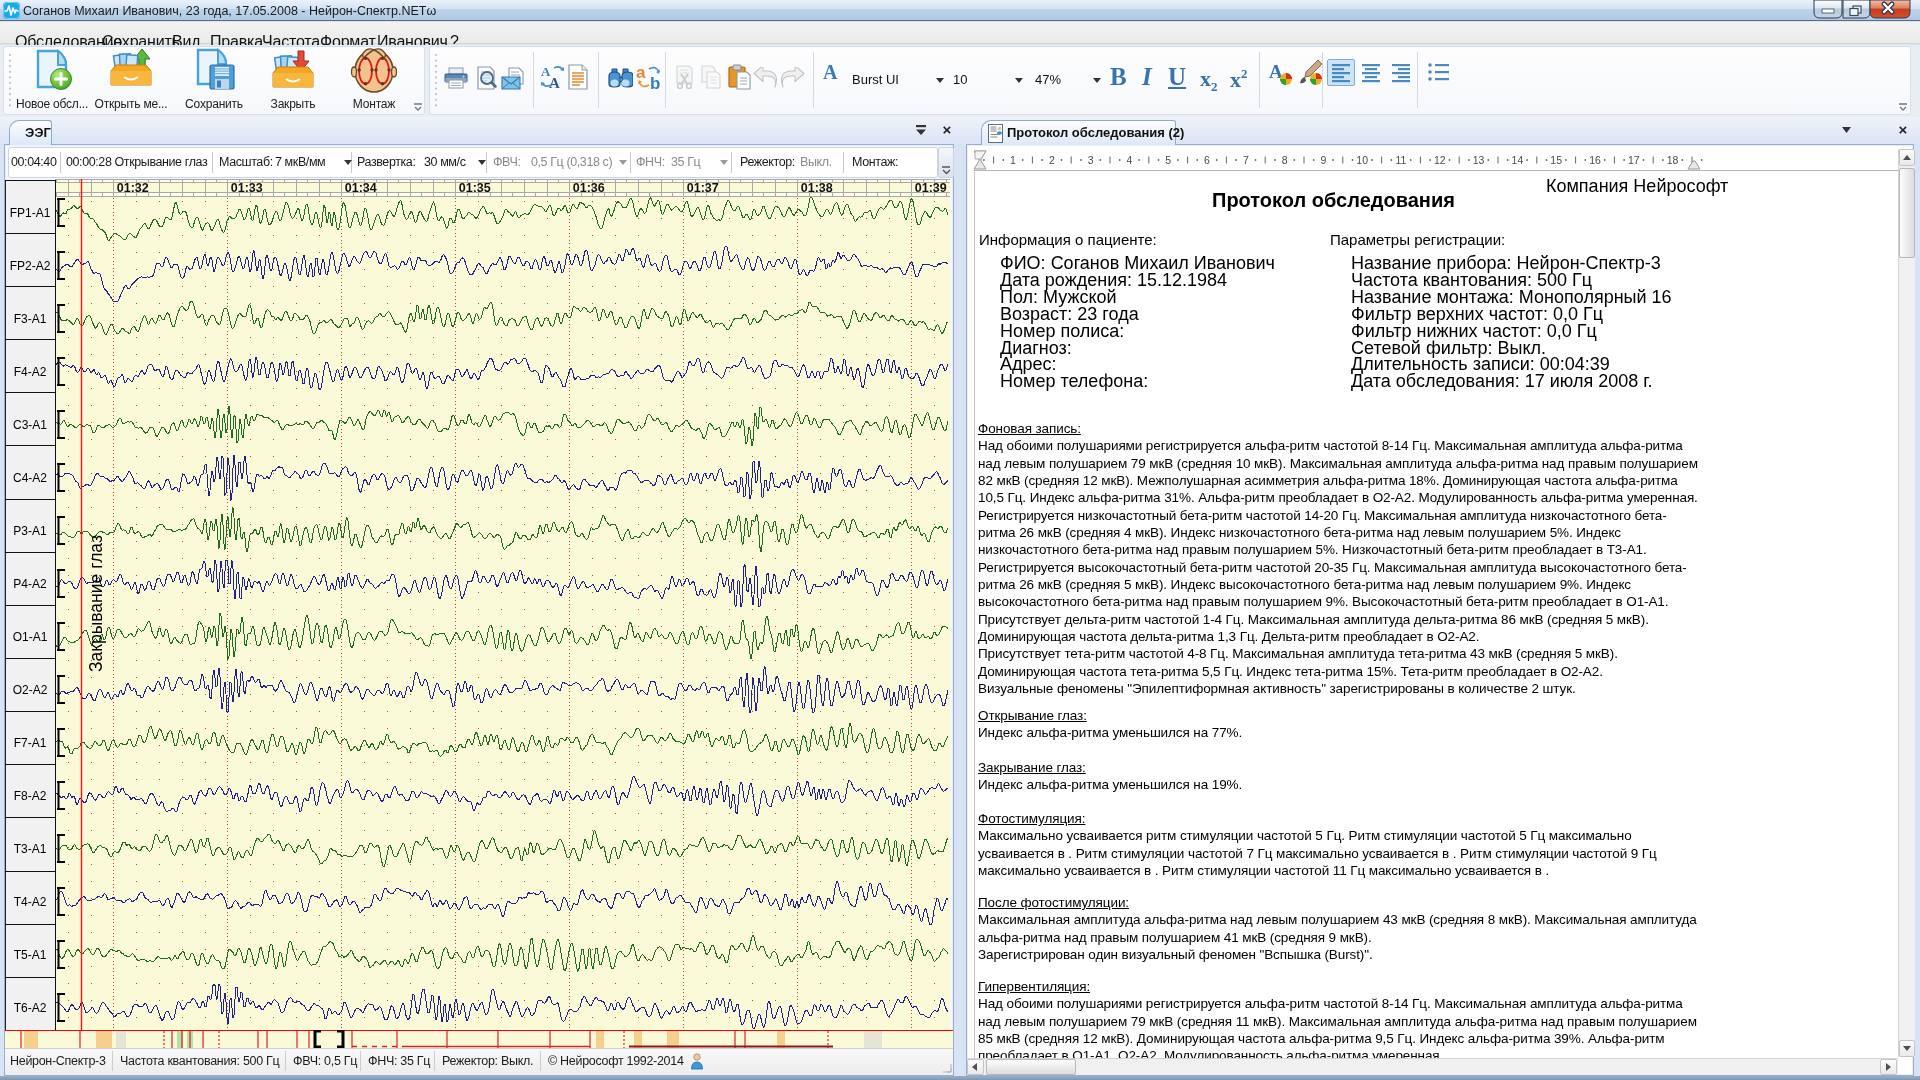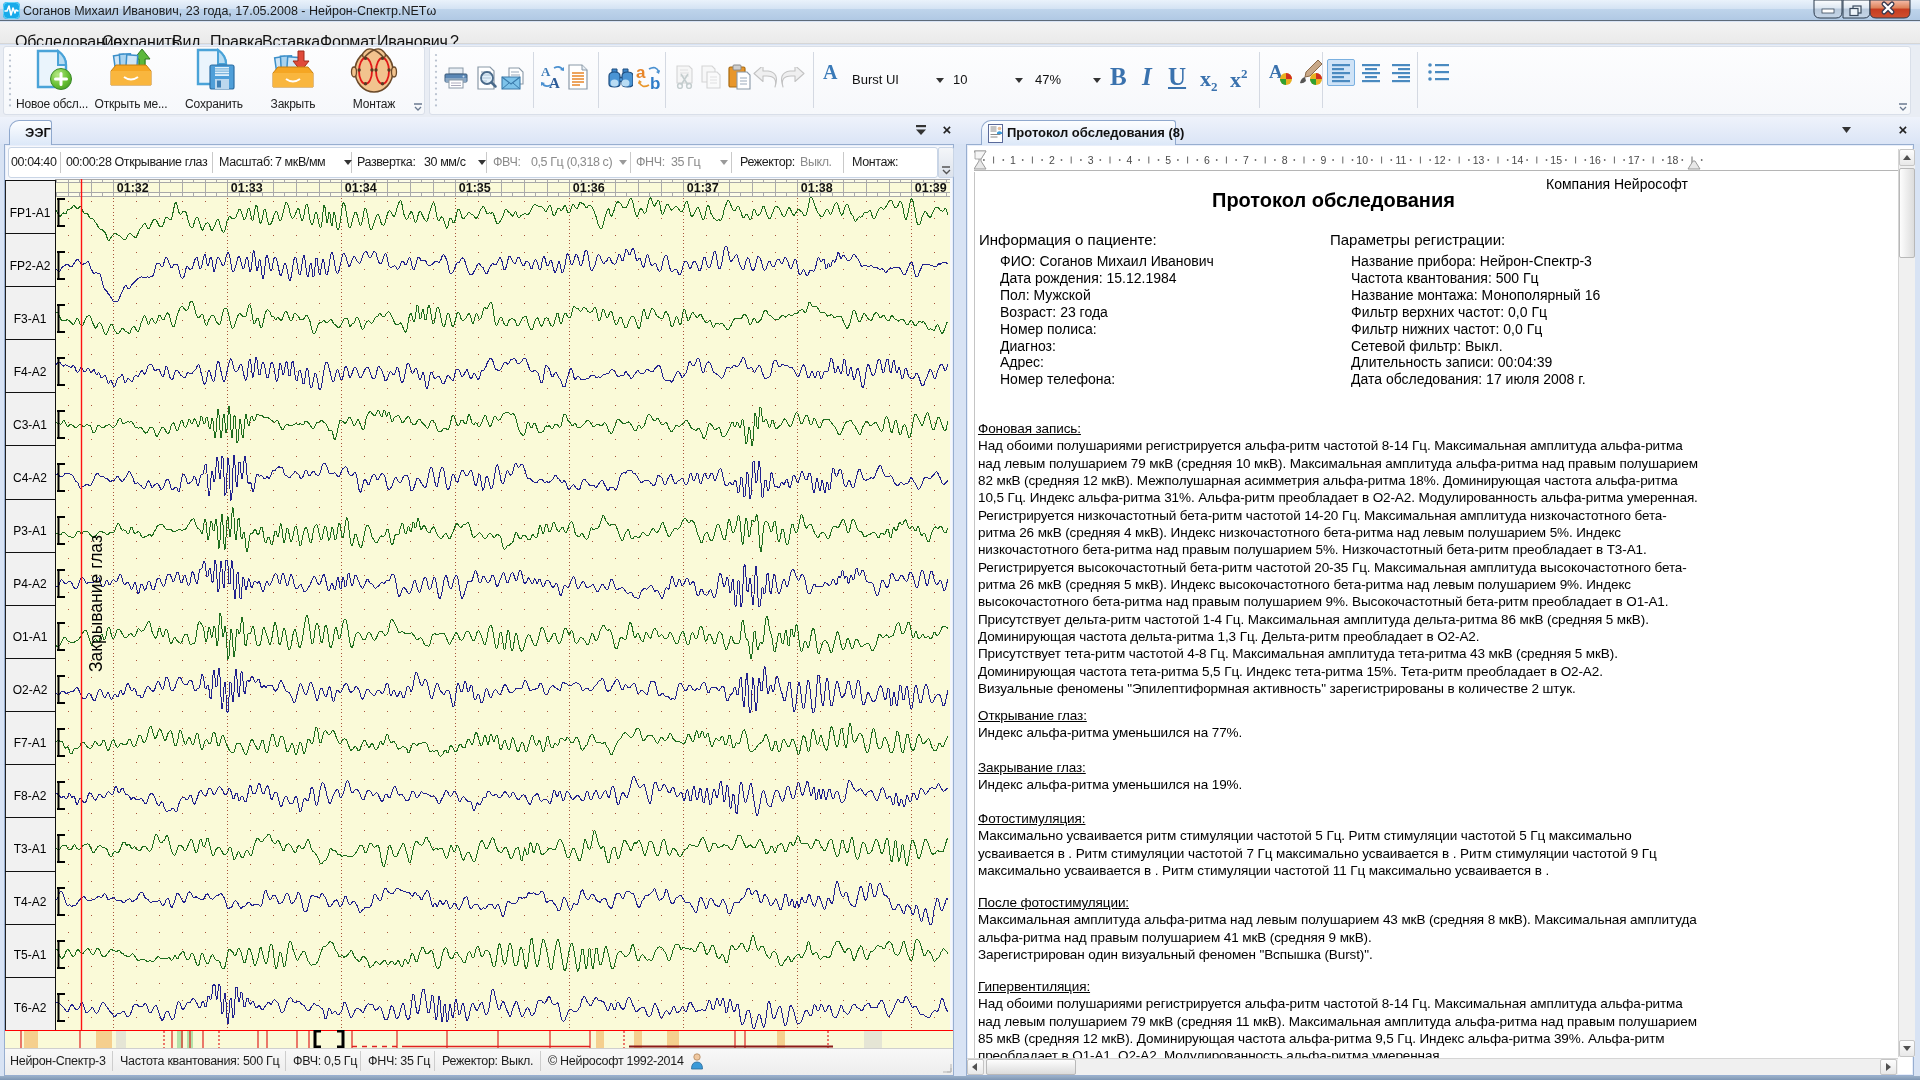--- a/index.html
+++ b/index.html
@@ -16,21 +16,21 @@
 .tab{position:absolute;top:120px;height:25px;background:linear-gradient(#fdfeff,#dce8f8);border:1px solid #8fa8cd;border-bottom:none;border-radius:10px 3px 0 0;}
 .tab-text{font-size:13px;font-weight:bold;color:#111;}
 .glyph-btn{position:absolute;top:122px;width:14px;height:15px;color:#444;font-size:13px;font-weight:bold;text-align:center;line-height:15px;}
 .eeg-toolbar{left:8px;top:147px;width:930px;height:31px;background:#fff;border:1px solid #c9d5e6;border-radius:3px;position:absolute;}
 .etb{position:absolute;top:155px;font-size:12.5px;letter-spacing:-0.4px;color:#1a1a1a;white-space:nowrap;}
 .etb-sep{position:absolute;top:152px;height:21px;width:1px;background:#c9c9c9;}
 .gray{color:#8b8b8b;}
 .statusbar{left:5px;top:1048px;width:948px;height:27px;background:linear-gradient(#f8f8f8,#ededed);border-top:1px solid #cfcfcf;position:absolute;}
 .sb{position:absolute;top:1054px;font-size:12.5px;letter-spacing:-0.3px;color:#1c1c1c;white-space:nowrap;}
 .sb-sep{position:absolute;top:1051px;height:20px;width:1px;background:#cdcdcd;}
-.doc{position:absolute;font-size:14px;color:#000;white-space:nowrap;}
+.doc{position:absolute;font-size:18px;color:#000;white-space:nowrap;}
 u{text-decoration:underline;}
 </style></head><body>
 
 <div class="abs titlebar"></div>
 <svg class="abs" style="left:3px;top:2px" width="17" height="17">
  <rect x="0" y="0" width="17" height="17" rx="4" fill="#18aaea"></rect>
  <rect x="0.5" y="0.5" width="16" height="16" rx="4" fill="none" stroke="#66d4f8" stroke-width="1"></rect>
  <polyline points="2,9 4,9 6,4 8,13 10,6 12,11 13,8 15,9" fill="none" stroke="#fff" stroke-width="1.6" stroke-linejoin="round" stroke-linecap="round"></polyline>
 </svg>
 <div class="abs title-text">Соганов Михаил Иванович, 23 года, 17.05.2008 - Нейрон-Спектр.NETω</div>
@@ -58,21 +58,21 @@
  <rect x="40" y="6" width="8" height="7" fill="#eef4fa" stroke="#3a4a5d" stroke-width="1.2"></rect>
  <rect x="37" y="8.5" width="8" height="7" fill="#eef4fa" stroke="#3a4a5d" stroke-width="1.2"></rect>
  <path d="M71,4 l8,8 M79,4 l-8,8" stroke="#3a3a50" stroke-width="5" stroke-linecap="round"></path>
  <path d="M71,4 l8,8 M79,4 l-8,8" stroke="#fff" stroke-width="2.4" stroke-linecap="round"></path>
 </svg></div>
 <div class="abs menubar">
     <div class="menu-item" style="left:15px">Обследование</div>
     <div class="menu-item" style="left:102px">Сохранить</div>
     <div class="menu-item" style="left:172px">Вид</div>
     <div class="menu-item" style="left:210px">Правка</div>
-    <div class="menu-item" style="left:262px">Вставка</div>
+    <div class="menu-item" style="left:262px">Частота</div>
     <div class="menu-item" style="left:320px">Формат</div>
     <div class="menu-item" style="left:377px">Иванович</div>
     <div class="menu-item" style="left:450px">?</div>
   </div><div class="abs toolbar"></div><div class="tb-group" style="left:3px;top:46px;width:422px;height:69px;"></div><div class="tb-group" style="left:429px;top:46px;width:1482px;height:69px;"></div><svg class="abs" style="left:8px;top:52px" width="4" height="56">
     <circle cx="2" cy="3.0" r="1.1" fill="#b9c2cf"></circle>
     <circle cx="2" cy="8.6" r="1.1" fill="#b9c2cf"></circle>
     <circle cx="2" cy="14.2" r="1.1" fill="#b9c2cf"></circle>
     <circle cx="2" cy="19.799999999999997" r="1.1" fill="#b9c2cf"></circle>
     <circle cx="2" cy="25.4" r="1.1" fill="#b9c2cf"></circle>
     <circle cx="2" cy="31.0" r="1.1" fill="#b9c2cf"></circle>
@@ -676,21 +676,21 @@
     <line x1="400" y1="16.5" x2="585" y2="16.5" stroke="#e02020" stroke-width="1.6"></line>
     <line x1="624" y1="16.5" x2="828" y2="16.5" stroke="#8b1a1a" stroke-width="2"></line>
   </svg><div class="statusbar"></div><div class="sb" style="left:10px">Нейрон-Спектр-3</div><div class="sb" style="left:120px">Частота квантования:  500 Гц</div><div class="sb" style="left:293px">ФВЧ:  0,5 Гц</div><div class="sb" style="left:368px">ФНЧ:  35 Гц</div><div class="sb" style="left:442px">Режектор:  Выкл.</div><div class="sb" style="left:548px">© Нейрософт 1992-2014</div><div class="sb-sep" style="left:112px"></div><div class="sb-sep" style="left:285px"></div><div class="sb-sep" style="left:360px"></div><div class="sb-sep" style="left:434px"></div><div class="sb-sep" style="left:540px"></div><svg class="abs" style="left:690px;top:1053px" width="14" height="17">
 <circle cx="7" cy="4" r="3.2" fill="#f0c8a0" stroke="#b08860" stroke-width="0.8"></circle>
 <path d="M1.5,16 q0,-7 5.5,-7 q5.5,0 5.5,7 Z" fill="#3a9ad8" stroke="#2a6a98" stroke-width="0.8"></path>
 </svg><div class="panel" style="left:966px;top:144px;width:948px;height:932px;background:#fff;"></div><div class="tab" style="left:981px;width:195px;"></div><svg class="abs" style="left:988px;top:124px" width="15" height="19">
 <rect x="0.5" y="0.5" width="14" height="18" fill="#fff" stroke="#5a6a9a" stroke-width="1"></rect>
 <path d="M2.5,3 h6 M2.5,5 h6 M2.5,7 h6 M2.5,10.5 h10 M2.5,13 h7" stroke="#888" stroke-width="1"></path>
 <circle cx="11.5" cy="4.5" r="1.8" fill="#e8c09a"></circle>
 <path d="M9,8.5 q2.5,-2.5 5,0 l0,1.5 -5,0 Z" fill="#3a9ad8"></path>
-</svg><div class="abs tab-text" style="left:1007px;top:125px;">Протокол обследования (8)</div><div class="abs" style="left:974px;top:149px;width:924px;height:22px;background:#fff;border-bottom:1px solid #b5b5b5;"></div><svg class="abs" style="left:974px;top:149px" width="924" height="22">
+</svg><div class="abs tab-text" style="left:1007px;top:125px;">Протокол обследования (2)</div><div class="abs" style="left:974px;top:149px;width:924px;height:22px;background:#fff;border-bottom:1px solid #b5b5b5;"></div><svg class="abs" style="left:974px;top:149px" width="924" height="22">
     <text x="39.0" y="15" font-size="10.5" fill="#4a4a4a" text-anchor="middle" font-family="Liberation Sans">1</text>
     <text x="77.8" y="15" font-size="10.5" fill="#4a4a4a" text-anchor="middle" font-family="Liberation Sans">2</text>
     <text x="116.6" y="15" font-size="10.5" fill="#4a4a4a" text-anchor="middle" font-family="Liberation Sans">3</text>
     <text x="155.4" y="15" font-size="10.5" fill="#4a4a4a" text-anchor="middle" font-family="Liberation Sans">4</text>
     <text x="194.2" y="15" font-size="10.5" fill="#4a4a4a" text-anchor="middle" font-family="Liberation Sans">5</text>
     <text x="233.0" y="15" font-size="10.5" fill="#4a4a4a" text-anchor="middle" font-family="Liberation Sans">6</text>
     <text x="271.8" y="15" font-size="10.5" fill="#4a4a4a" text-anchor="middle" font-family="Liberation Sans">7</text>
     <text x="310.6" y="15" font-size="10.5" fill="#4a4a4a" text-anchor="middle" font-family="Liberation Sans">8</text>
     <text x="349.4" y="15" font-size="10.5" fill="#4a4a4a" text-anchor="middle" font-family="Liberation Sans">9</text>
     <text x="388.2" y="15" font-size="10.5" fill="#4a4a4a" text-anchor="middle" font-family="Liberation Sans">10</text>

